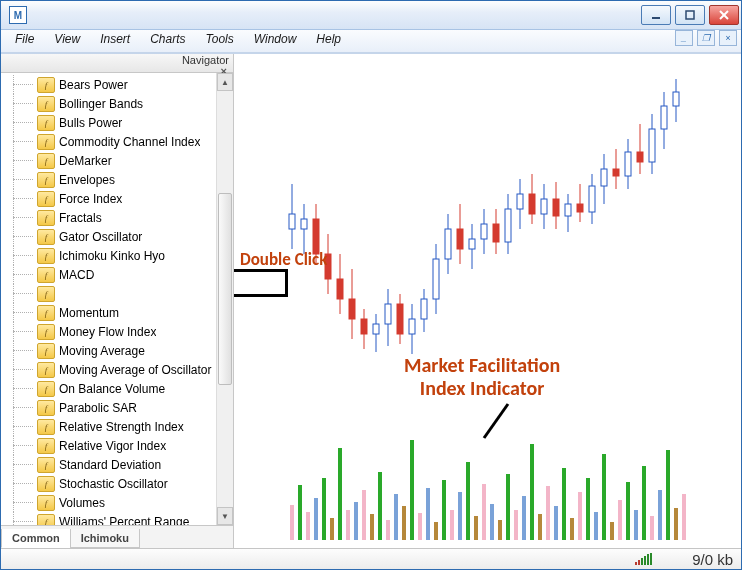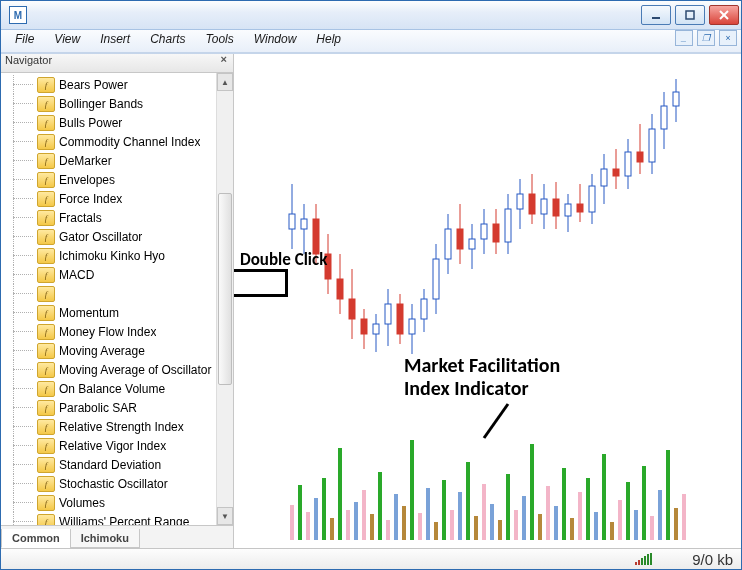--- a/index.html
+++ b/index.html
@@ -9,40 +9,40 @@
   .win-btn{width:28px;height:18px;margin-left:4px;border:1px solid #4a7bb5;background:linear-gradient(#f5f9fd,#d2e3f5);display:flex;align-items:center;justify-content:center;border-radius:2px;}
   .win-btn.close{background:linear-gradient(#f7a6a0,#d9443a);border-color:#a1362e;}
   .win-btn svg{}
   .menubar{height:22px;background:linear-gradient(#fafcfe,#e8eff9);display:flex;align-items:flex-start;padding:0 4px;border-bottom:1px solid #c5d5ea;font-style:italic;}
   .menu-item{padding:2px 10px;color:#1a1a1a;cursor:default;}
   .inner-btns{display:flex;margin-left:auto;}
   .inner-btn{width:16px;height:14px;margin-left:4px;border:1px solid #97b5d9;background:#e8f1fb;display:flex;align-items:center;justify-content:center;font-size:9px;color:#2d6bb0;}
   .body{flex:1;display:flex;overflow:hidden;border-top:1px solid #c5d5ea;}
   
   .nav{width:232px;background:#fff;display:flex;flex-direction:column;border-right:1px solid #c7c7c7;}
-  .nav-head{height:18px;background:linear-gradient(#f7f7f7,#e7e7e7);display:flex;align-items:flex-start;padding:0 4px;border-bottom:1px solid #c7c7c7;font-size:11px;color:#333;}
+  .nav-head{height:18px;background:linear-gradient(#f7f7f7,#e7e7e7);display:flex;align-items:flex-end;padding:0 4px;border-bottom:1px solid #c7c7c7;font-size:11px;color:#333;flex-direction:column;}
   .nav-close{margin-left:auto;font-family:Arial;font-weight:bold;font-size:11px;color:#555;padding:0 2px;line-height:1;}
   .tree-wrap{flex:1;overflow:hidden;display:flex;}
   .tree{flex:1;overflow:hidden;padding:2px 0 2px 2px;}
   .scrollbar{width:16px;background:#f0f0f0;border-left:1px solid #ddd;position:relative;}
   .sb-arrow{height:16px;background:#e7e7e7;border:1px solid #c4c4c4;display:flex;align-items:center;justify-content:center;font-size:8px;color:#555;}
   .sb-thumb{position:absolute;left:1px;right:1px;background:linear-gradient(to right,#fafafa,#e0e0e0);border:1px solid #bdbdbd;border-radius:2px;}
   .tree-row{display:flex;align-items:center;height:19px;padding-left:34px;position:relative;white-space:nowrap;}
   
   .tree-row::before{content:"";position:absolute;left:10px;top:0;bottom:0;border-left:1px dotted #b0b0b0;}
   .tree-row::after{content:"";position:absolute;left:10px;top:9px;width:20px;border-top:1px dotted #b0b0b0;}
   .fx-icon{width:16px;height:14px;background:linear-gradient(#ffe9a0,#f4c848);border:1px solid #cfa52e;border-radius:2px;margin-right:4px;display:flex;align-items:center;justify-content:center;font-size:9px;font-style:italic;font-family:Georgia,serif;color:#7a5a10;flex:none;}
   .tree-label{color:#000;font-size:12px;overflow:hidden;text-overflow:ellipsis;}
   .nav-tabs{height:22px;display:flex;align-items:flex-end;background:#f3f3f3;border-top:1px solid #c7c7c7;font-weight:bold;}
   .nav-tab{padding:3px 10px;font-size:11px;color:#444;border:1px solid #c7c7c7;border-top:none;background:#f7f7f7;margin-right:-1px;}
   .nav-tab.active{background:#fff;border-bottom-color:#fff;}
   
   .chart{flex:1;background:#fff;position:relative;overflow:hidden;}
   .chart svg{position:absolute;left:0;top:0;}
-  .ann-label{position:absolute;font-family:"Calibri","Segoe UI",sans-serif;font-weight:bold;color:#000000;}
+  .ann-label{position:absolute;font-family:"Calibri","Segoe UI",sans-serif;font-weight:bold;color:#c2410c;text-align:center;}
   .highlight-box{position:absolute;border:3px solid #000;background:transparent;pointer-events:none;}
   
   .status{height:20px;background:linear-gradient(#fdfdfd,#ececec);border-top:1px solid #c5c5c5;display:flex;align-items:center;justify-content:flex-end;padding:0 8px;font-size:15px;color:#333;}
   .conn-bars{display:flex;align-items:flex-end;gap:1px;margin-right:40px;height:12px;}
   .conn-bars span{width:2px;background:#2a8a2a;}
 </style>
 </head>
 <body>
 
 <div class="window">

